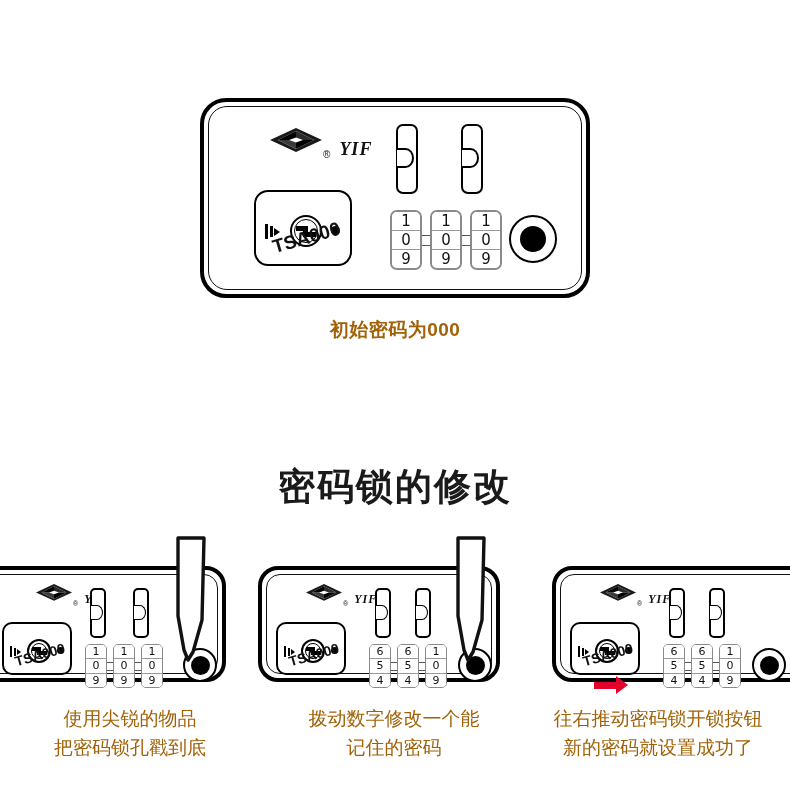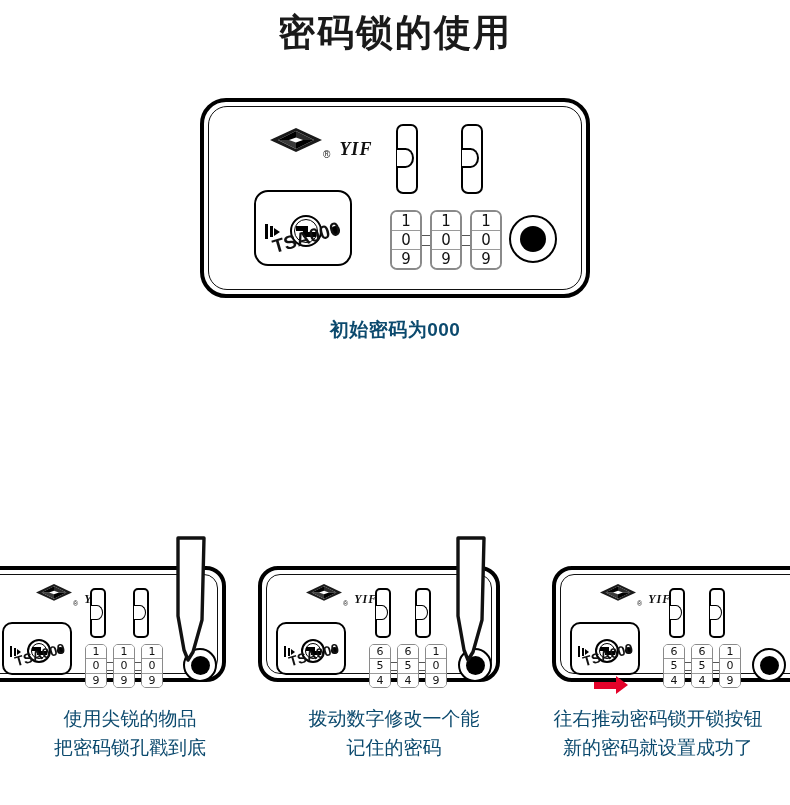--- a/index.html
+++ b/index.html
@@ -13,21 +13,21 @@
   
   .section-title{
     position:absolute;left:0;width:790px;text-align:center;
     font-size:37px;font-weight:bold;letter-spacing:2px;color:#1a1a1a;
   }
   #title-1{top:8px;}
   #title-2{top:462px;}
 
   
   .caption{
-    position:absolute;text-align:center;color:#0c4a6e;
+    position:absolute;text-align:center;color:#a16207;
     line-height:1.45;font-size:19px;
   }
   .caption.big{font-size:19.5px;}
   .caption .l1{display:block;}
   .caption .l2{display:block;}
   #caption-main{left:0;width:790px;top:316px;}
   #caption-main .l1{font-weight:bold;font-size:19px;letter-spacing:.5px;}
   #caption-main .l2{font-size:19.5px;margin-top:9px;}
   .step-caption{width:264px;top:704px;font-size:19px;line-height:1.55;}
   #caption-step-1{left:-2px;}
@@ -129,21 +129,20 @@
   .red-arrow .head{
     width:0;height:0;border-style:solid;border-color:transparent;
     border-left-color:#e4022a;
   }
 </style>
 </head>
 <body>
 
 <div class="page">
 
-  <div class="section-title" id="title-1">密码锁的使用</div>
 
   <div class="lock-panel" id="main-lock" style="left:200px;top:98px;width:390px;height:200px;">
     <div class="inner-edge"></div>
     <div class="panel-face">
 
       <div class="brand" style="left:66px;top:26px;">
         <div class="mark">
           <svg width="52" height="30" viewBox="0 0 52 30">
             <polygon points="26,0 52,12 26,24 0,12" fill="#1a1a1a"></polygon>
             <polygon points="26,3 44,12 26,21 8,12" fill="#ffffff"></polygon>
@@ -207,20 +206,21 @@
         <div class="core" style="width:26px;height:26px;"></div>
       </div>
 
     </div>
   </div>
 
   <div class="caption big" id="caption-main">
     <span class="l1">初始密码为000</span>
   </div>
 
+  <div class="section-title" id="title-2">密码锁的修改</div>
 
   <div class="lock-panel" style="left:-64px;top:566px;width:290px;height:116px;border-radius:20px;">
     <div class="inner-edge" style="border-radius:14px;"></div>
     <div class="panel-face">
       <div class="brand" style="left:96px;top:14px;">
         <div class="mark">
           <svg width="36" height="21" viewBox="0 0 52 30">
             <polygon points="26,0 52,12 26,24 0,12" fill="#1a1a1a"></polygon>
             <polygon points="26,3 44,12 26,21 8,12" fill="#ffffff"></polygon>
             <polygon points="26,3 44,12 26,12" fill="#2b2b2b"></polygon>

